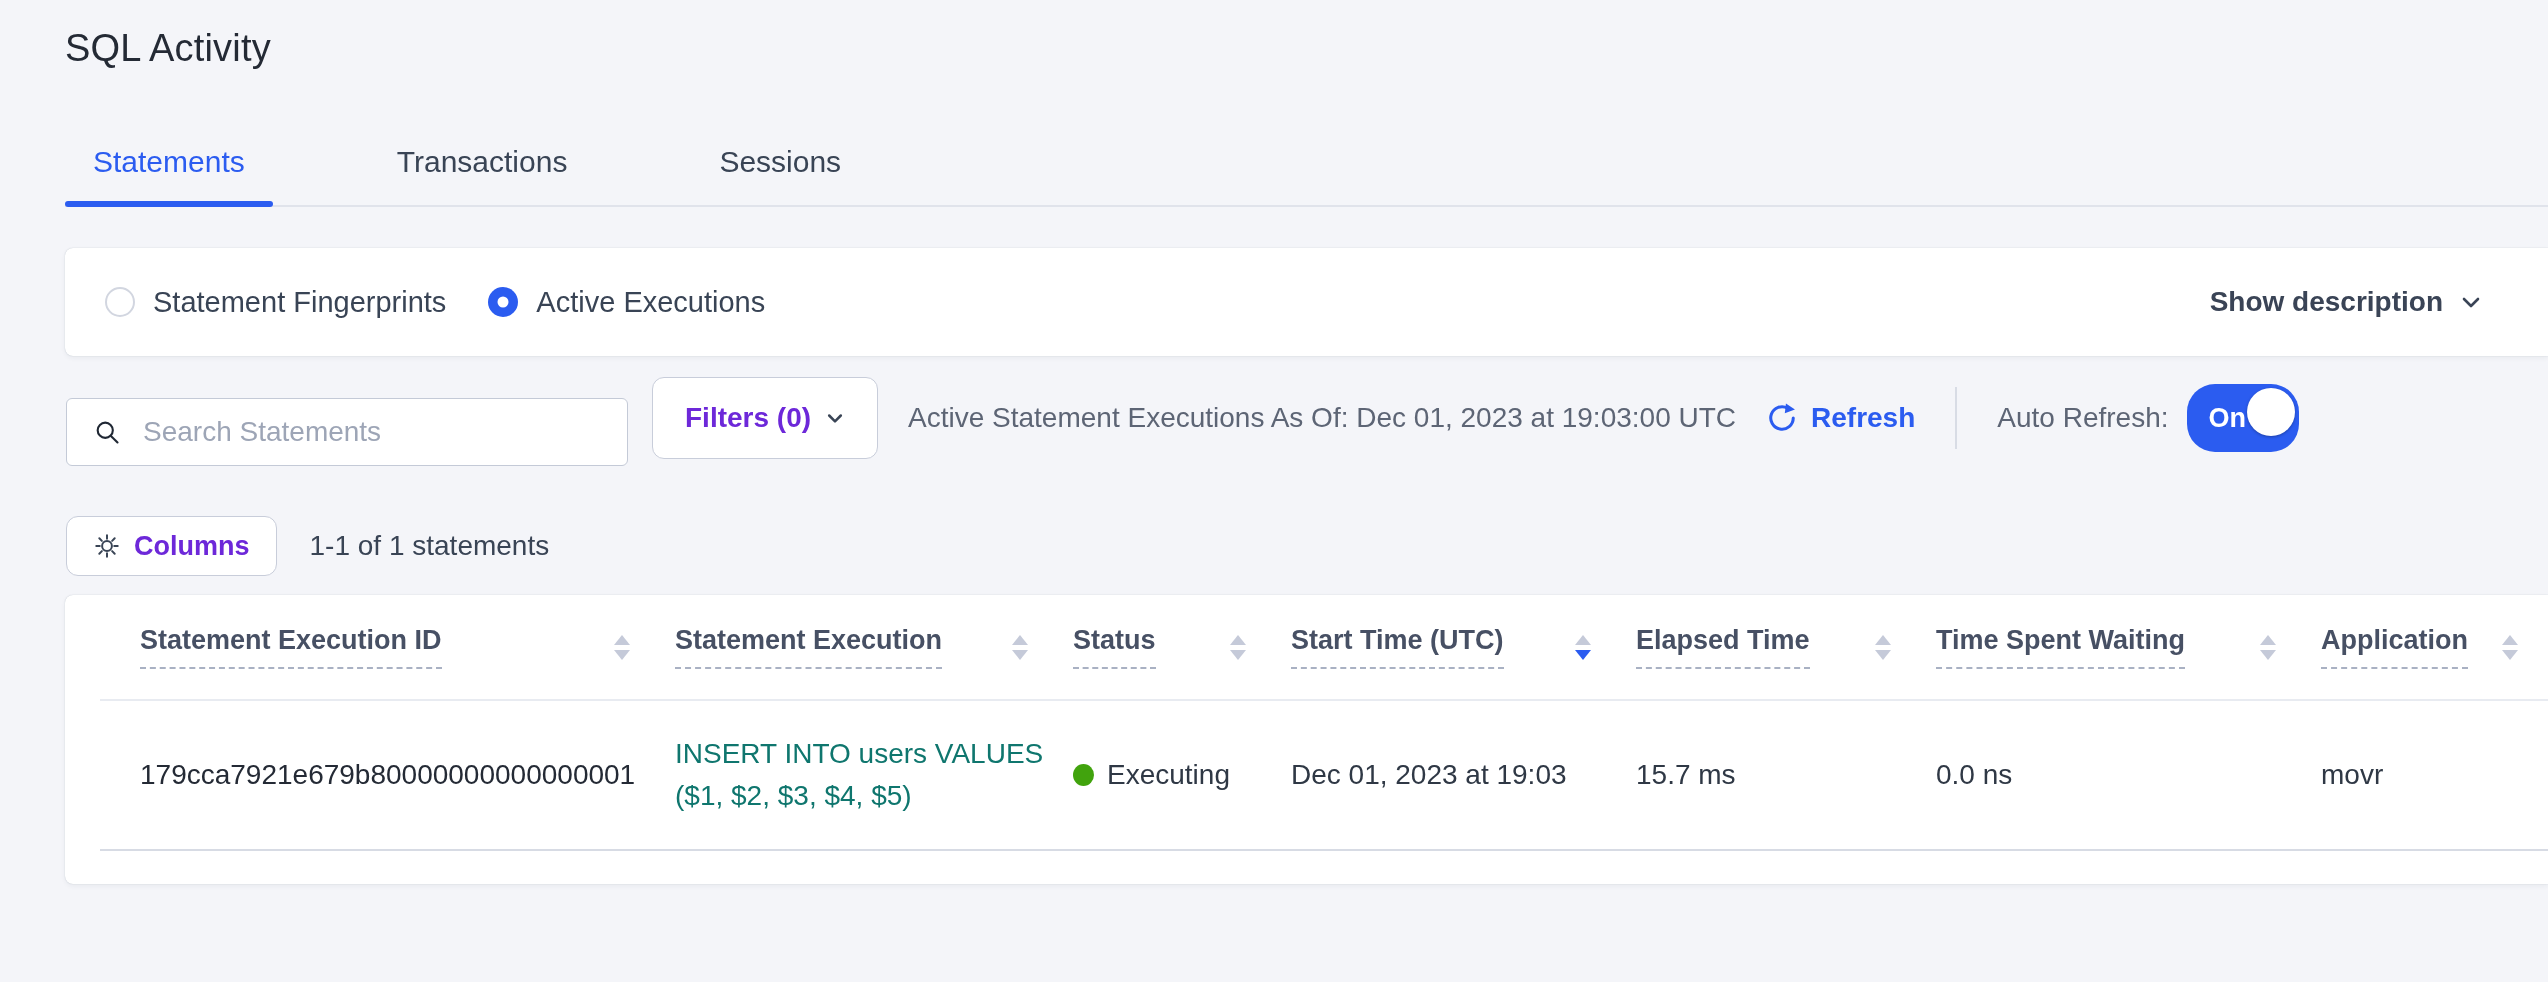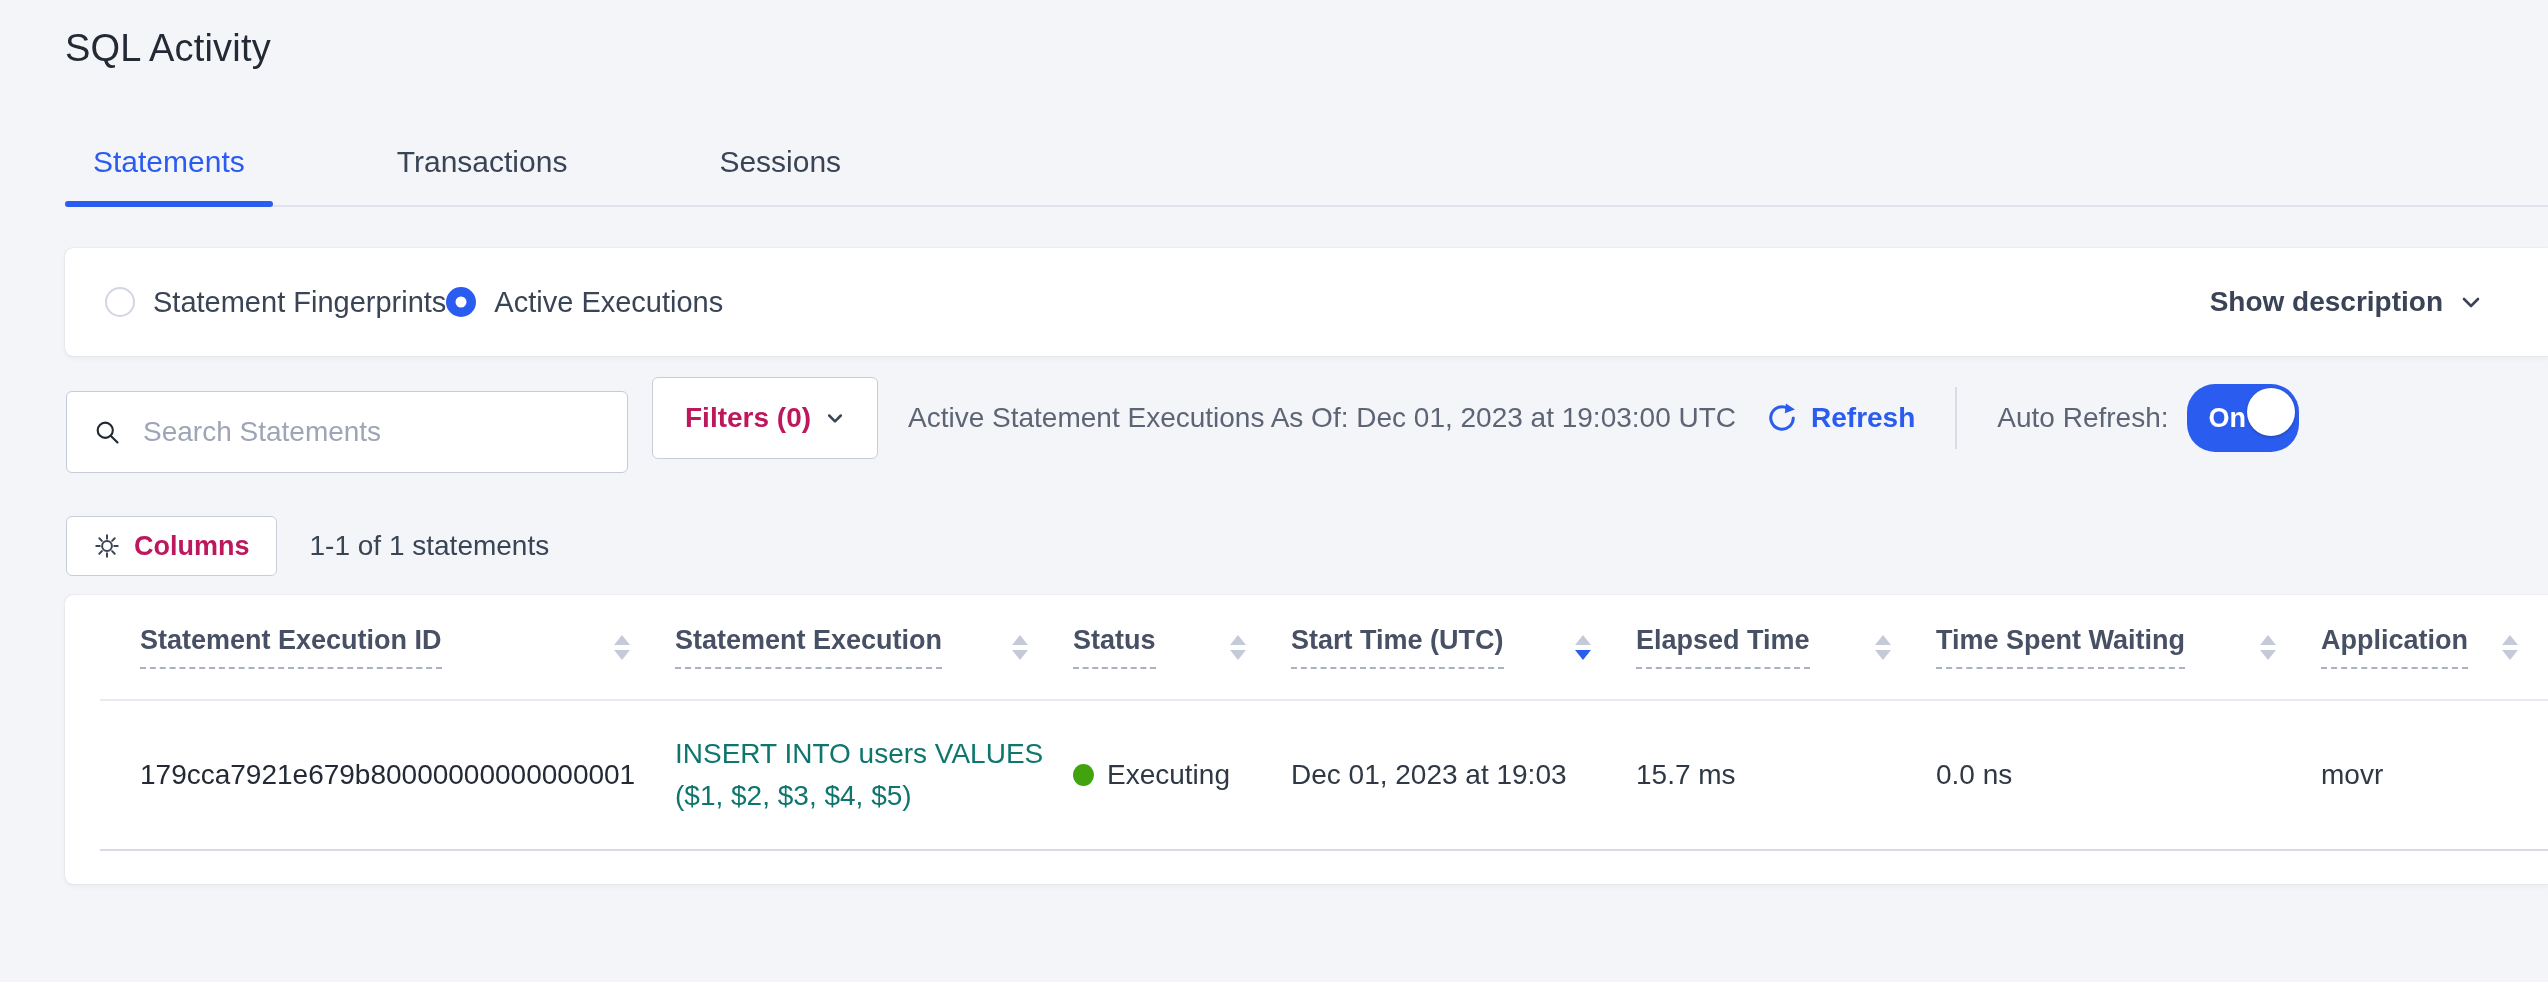--- a/index.html
+++ b/index.html
@@ -37,21 +37,21 @@
     background:#fff;
     margin-left:65px; width:calc(100% - 65px);
     border-radius:8px 0 0 8px;
     box-shadow:0 0 1px rgba(67,90,111,.35), 0 2px 5px rgba(40,50,70,.06);
   }
   .options-card {
     margin-top:41px; height:108px;
     display:flex; align-items:center;
     padding:0 65px 0 40px;
   }
-  .radio-group { display:flex; align-items:flex-end; }
+  .radio-group { display:flex; align-items:flex-end; gap:42px; }
   .radio-opt { display:flex; align-items:center; gap:18px; font-size:29px; color:#394455; cursor:pointer; }
   .radio {
     width:30px; height:30px; border-radius:50%;
     border:2px solid #d2d6e0; background:#fff; position:relative; flex:none;
   }
   .radio.checked { border:none; background:#2b5cf0; }
   .radio.checked::after {
     content:""; position:absolute; left:50%; top:50%;
     width:11px; height:11px; border-radius:50%; background:#fff;
     transform:translate(-50%,-50%);
@@ -59,34 +59,34 @@
   .show-desc {
     margin-left:auto; display:flex; align-items:center; gap:16px;
     font-size:28px; font-weight:600; color:#3a4456; cursor:pointer;
   }
   
   .toolbar {
     margin:20px 0 0 66px; height:84px;
     display:flex; align-items:center;
   }
   .search-box {
-    width:562px; height:82px;
+    width:562px; height:68px;
     background:#fff; border:1px solid #c4cad7; border-radius:6px;
     display:flex; align-items:center; padding-left:26px; gap:20px;margin-top:28px;
   }
   .search-box input {
     border:none; outline:none; background:transparent;
     font-family:"Liberation Sans",sans-serif;
     font-size:28px; color:#242a35; width:440px;
   }
   .search-box input::placeholder { color:#9da5b6; }
   .btn {
-    background:#fff; border:1px solid #c8cdda; border-radius:6px;
+    background:#fff; border:1px solid #c8cdda; border-radius:12px;
     display:inline-flex; align-items:center; justify-content:center;
-    cursor:pointer; color:#be185d;
+    cursor:pointer; color:#6d28d9;
   }
   .filters-btn { height:82px; margin-left:24px; padding:0 32px; gap:14px; font-size:28px; font-weight:700; }
   .asof-text { margin-left:30px; font-size:28px; color:#5d6575; }
   .refresh-link { margin-left:28px; display:flex; align-items:center; gap:11px; cursor:pointer; }
   .refresh-link .lbl { font-size:28px; font-weight:600; color:#2b5cf0; }
   .v-divider { width:2px; height:62px; background:#d8dce5; margin:0 40px; flex:none; }
   .autorefresh-label { font-size:28px; color:#5d6575; }
   .toggle {
     width:112px; height:68px; border-radius:28px; background:#2b5cf0;
     display:flex; align-items:center; position:relative; margin-left:18px; cursor:pointer; flex:none;

